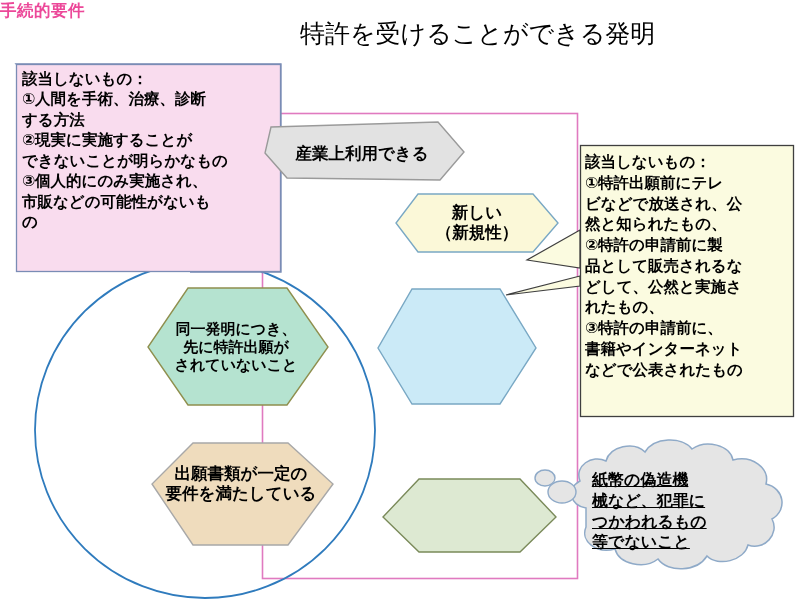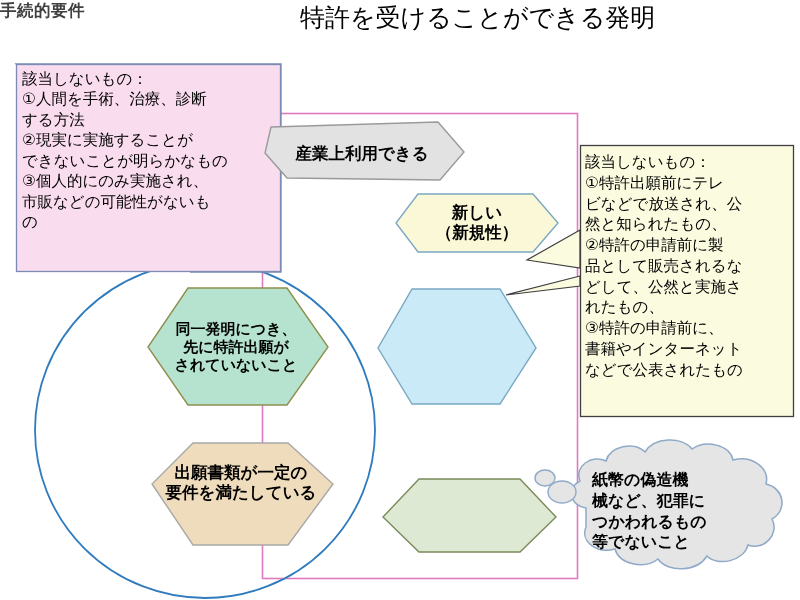--- a/index.html
+++ b/index.html
@@ -29,27 +29,27 @@
     left: 0; top: 0;
     width: 800px;
     height: 600px;
   }
 
   
   .txt {
     position: absolute;
     box-sizing: border-box;
     white-space: pre-wrap;
-    font-weight: normal;
+    font-weight: bold;
     line-height: 1.16;
   }
 
   #title {
     left: 300px;
-    top: 4px;
+    top: 20px;
     width: 420px;
     font-size: 25px;
     font-weight: normal;
     text-align: left;
     letter-spacing: 0px;
     line-height: 1.1;
   }
 
   
   #pink-text {
@@ -77,39 +77,40 @@
     justify-content: center;
     text-align: center;
     font-weight: bold;
     line-height: 1.2;
     white-space: pre-line;
   }
 
   #hex1-label { left: 268px; top: 131px; width: 188px; height: 46px; font-size: 16.5px; }
   #hex2-label { left: 402px; top: 198px; width: 150px; height: 50px; font-size: 16.5px; }
   #hex3-label { left: 148px; top: 306px; width: 176px; height: 82px; font-size: 15px; }
-  #hex4-label { left: 148px; top: 455px; width: 186px; height: 58px; font-size: 16.5px; font-family: Liberation Mono, monospace; }
+  #hex4-label { left: 148px; top: 455px; width: 186px; height: 58px; font-size: 16.5px; }
   #hex5-label { left: 386px; top: 310px; width: 148px; height: 78px; font-size: 16.5px; }
   #hex6-label { left: 398px; top: 491px; width: 132px; height: 52px; font-size: 16.5px; }
 
   #cloud-text {
     left: 592px;
     top: 470px;
     width: 176px;
     font-size: 16px;
     line-height: 1.3;
     font-weight: bold;
+    text-decoration: underline;
   }
 
   #circle-label {
     left: 40px;
     top: 395px;
     font-size: 16.5px;
     font-weight: bold;
-    color: #404040;
+    color: #ec4899;
     letter-spacing: 0.5px;
   }
 </style>
 </head>
 <body>
 
 <div id="stage">
 
   <svg id="shapes" viewBox="0 0 800 600" xmlns="http://www.w3.org/2000/svg">
 

